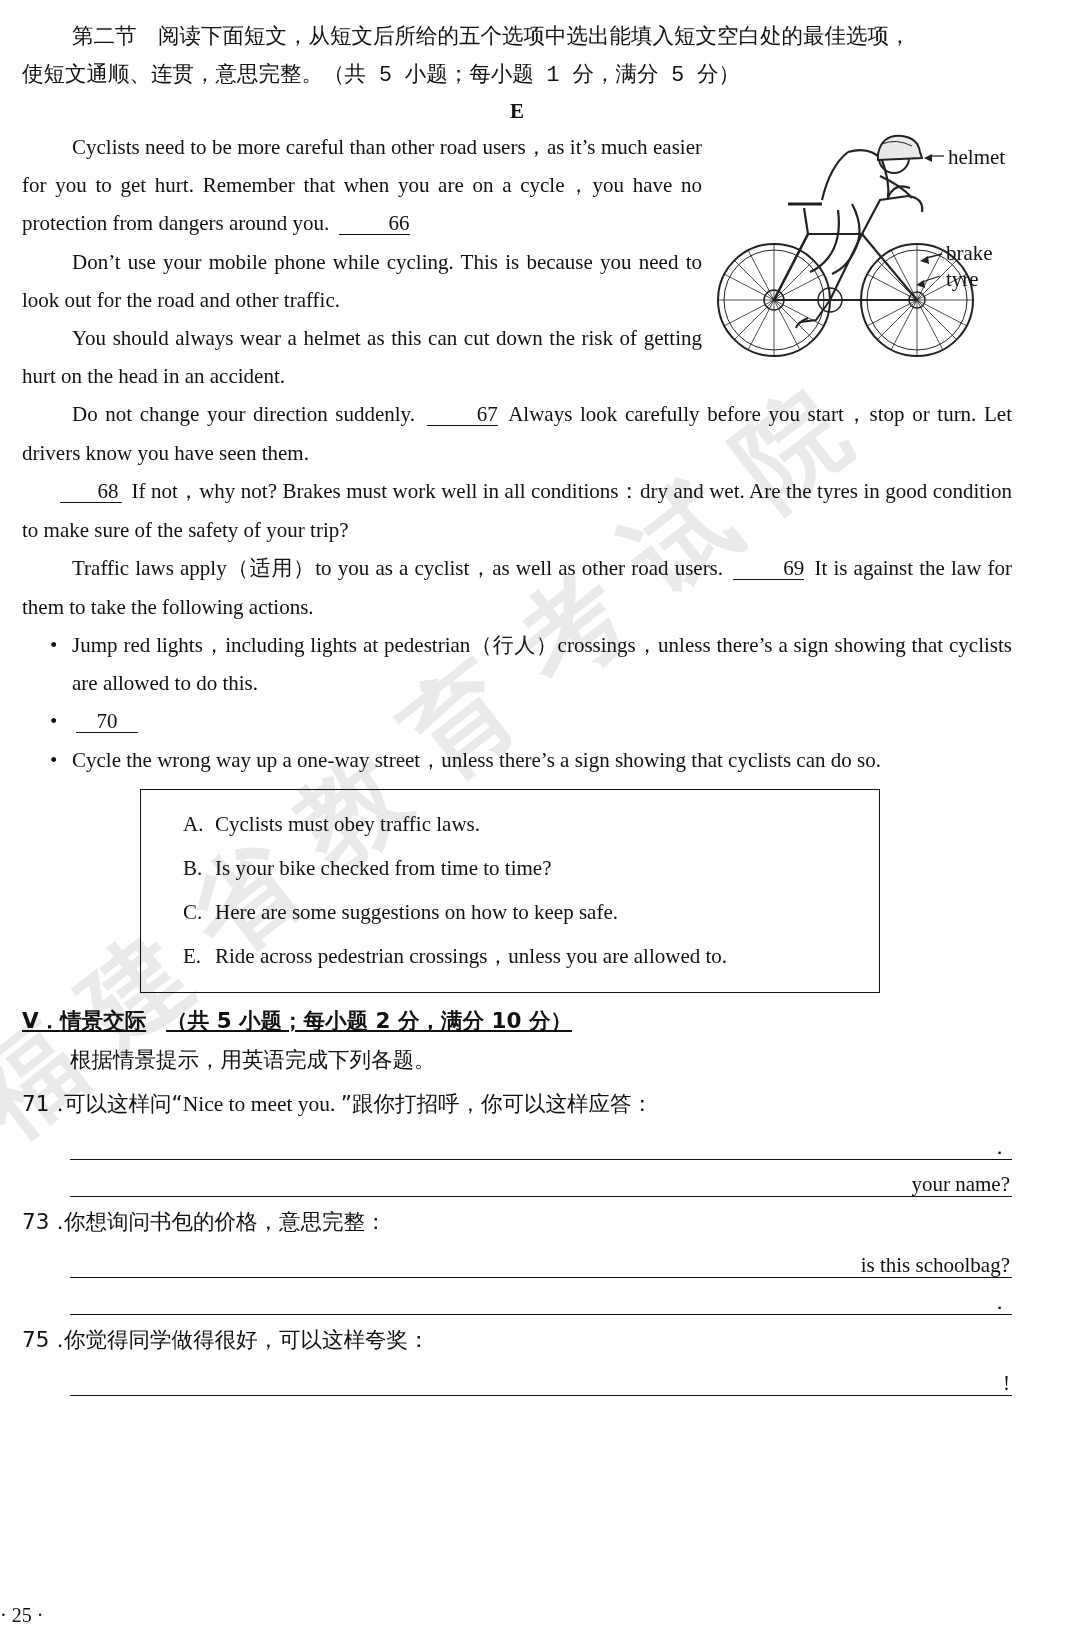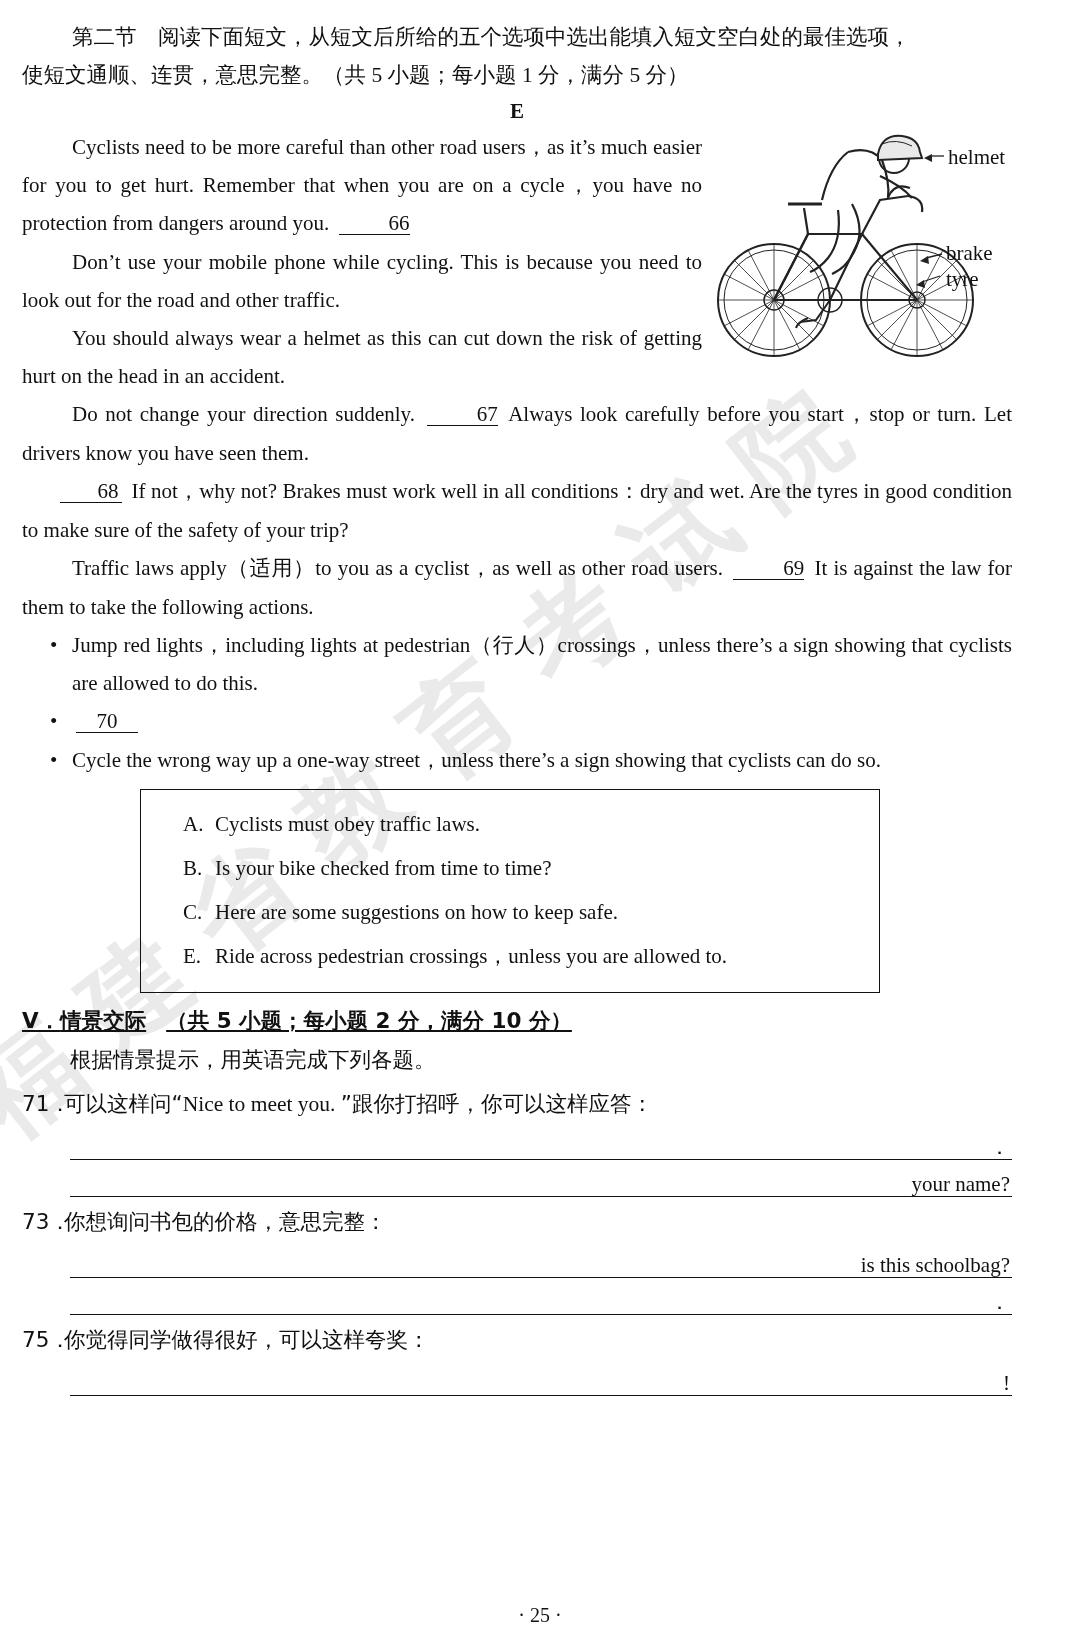--- a/index.html
+++ b/index.html
@@ -34,21 +34,21 @@
     text-align: justify;
     text-justify: inter-ideograph;
     margin: 0;
   }
   .indent {
     text-indent: 50px;
   }
   .section-head {
     font-size: 21.5px;
     line-height: 38px;
-    font-family: Liberation Serif, serif;
+    font-family: Liberation Mono, monospace;
     text-align: justify;
     margin: 0;
   }
   .section-head .ind {
     display: inline-block;
     width: 50px;
   }
   .letter-E {
     font-size: 21px;
     font-weight: bold;
@@ -148,21 +148,20 @@
     bottom: 1px;
     font-family: "Liberation Serif", serif;
     font-size: 21px;
     line-height: 22px;
   }
   .footer {
     position: absolute;
     bottom: 20px;
     left: 0;
     width: 1080px;
-    text-align: center;
     font-size: 20px;
     font-family: "Liberation Serif", serif;
     margin-top: 44px;
   }
   .watermark {
     position: absolute;
     left: 120px;
     top: 360px;
     width: 800px;
     height: 840px;

